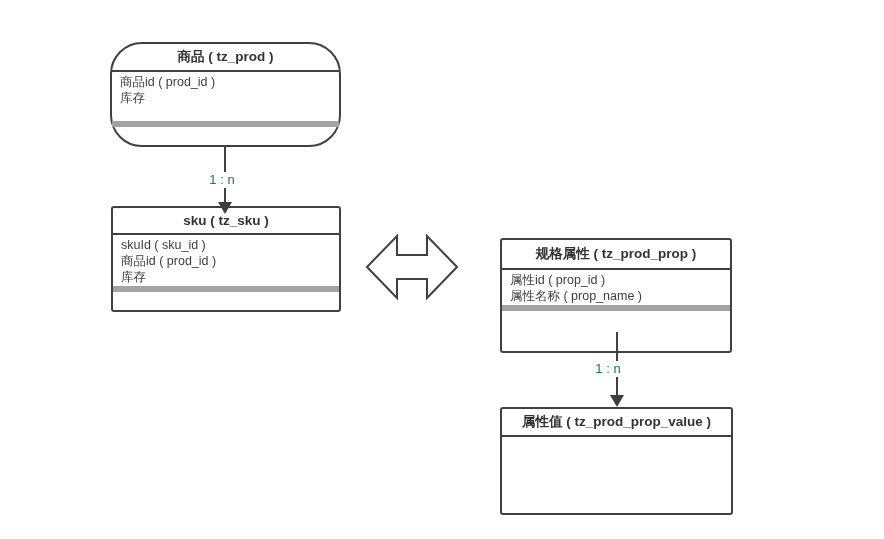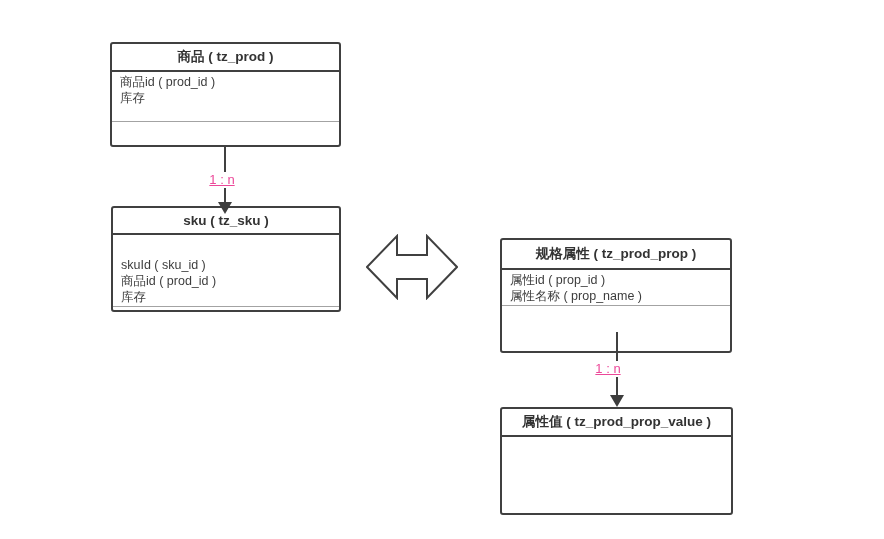--- a/index.html
+++ b/index.html
@@ -31,37 +31,37 @@
     font-size: 13.5px;
     color: #333333;
     display: flex;
     align-items: center;
     justify-content: center;
     flex: 0 0 auto;
     height: 26px;
     white-space: nowrap;
   }
   .ebody {
-    border-bottom: 1px solid #a3a3a3;
+    border-bottom: 6px solid #a3a3a3;
     padding: 2px 24px 0 8px;
     font-size: 12.5px;
     line-height: 16px;
     color: #3d3d3d;
     box-sizing: content-box;
     flex: 0 0 auto;
     overflow: hidden;
   }
   .erow { white-space: nowrap; }
   .efoot { flex: 1 1 auto; }
 
-  #t-prod  { left: 110px; top: 42px;  width: 231px; height: 105px; }
+  #t-prod  { left: 110px; top: 42px;  width: 231px; height: 105px; border-radius: 32px; }
   #t-prod  .ebody { height: 47px; }
   #t-sku   { left: 111px; top: 206px; width: 230px; height: 106px; }
   #t-sku   .ehead { height: 25px; }
-  #t-sku   .ebody { height: 49px; margin-top: 20px; }
+  #t-sku   .ebody { height: 49px; }
   #t-prop  { left: 500px; top: 238px; width: 232px; height: 115px; }
   #t-prop  .ehead { height: 28px; }
   #t-prop  .ebody { height: 33px; }
   #t-value { left: 500px; top: 407px; width: 233px; height: 108px; }
   #t-value .ebody { height: 49px; }
 
   
   .vline {
     position: absolute;
     width: 2px;
@@ -74,23 +74,22 @@
     border-right: 7px solid transparent;
     border-top: 12px solid #3d3d3d;
   }
   .rel-label {
     position: absolute;
     transform: translateX(-50%);
     background: #ffffff;
     padding: 0 3px;
     font-size: 13px;
     line-height: 16px;
-    color: #ec4899;
+    color: #15803d;
     white-space: nowrap;
-    text-decoration: underline;
   }
   #c1-line  { left: 224px; top: 147px; height: 57px; }
   #c1-head  { left: 218px; top: 202px; }
   #c1-label { left: 222px; top: 172px; }
   #c2-line  { left: 616px; top: 332px; height: 63px; }
   #c2-head  { left: 610px; top: 395px; }
   #c2-label { left: 608px; top: 361px; }
 
   
   #double-arrow {

